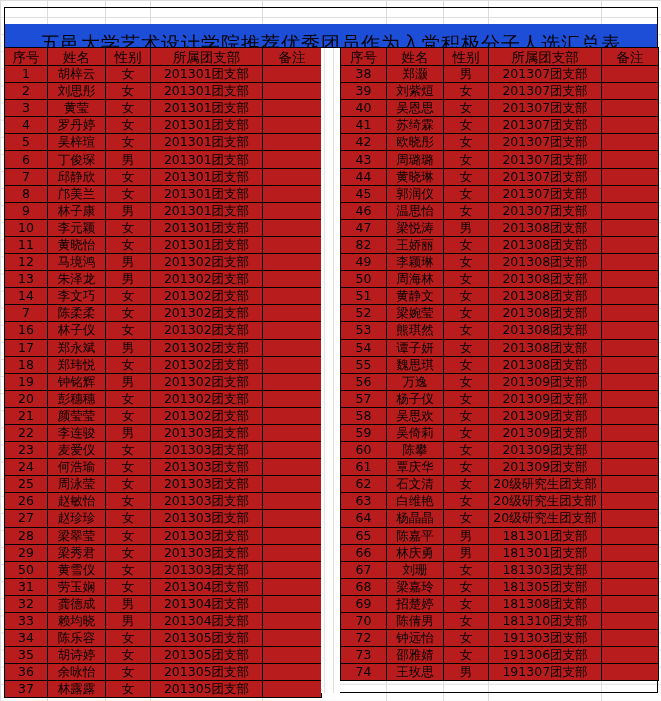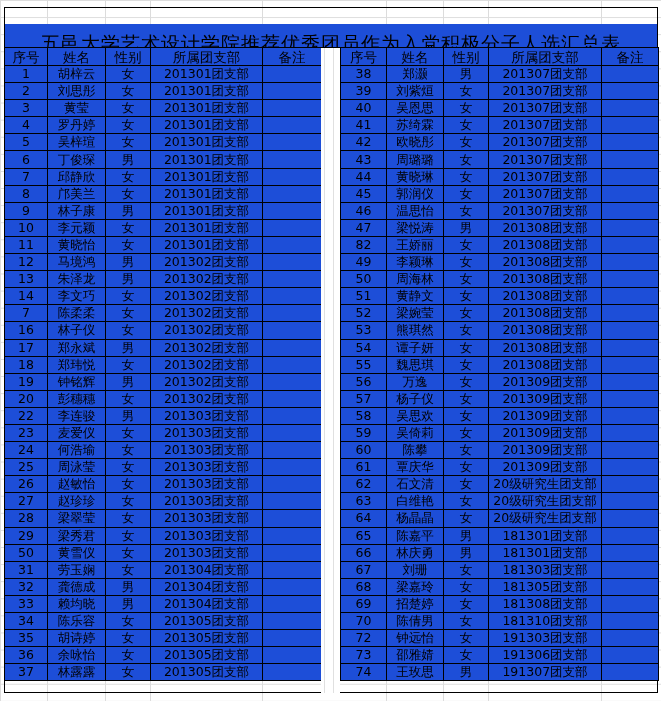--- a/index.html
+++ b/index.html
@@ -24,21 +24,21 @@
   }
   .title {
     position: absolute; left: 0; top: 16px; width: 100%; height: 40px;
     background: #1d4ed8;
     display: flex; align-items: center; justify-content: center;
     font-size: 19px; letter-spacing: 1px;
     border-bottom: 1px solid #000; box-sizing: border-box;
   }
   table.roster {
     position: absolute; border-collapse: collapse; table-layout: fixed;
-    background: #1d4ed8;
+    background: #b91c1c;
     font-size: 12.5px;
   }
   table.roster td, table.roster th {
     border: 1px solid #000; padding: 0; height: 16.1px; line-height: 16px;
     text-align: center; white-space: nowrap; overflow: hidden; font-weight: normal;
   }
   table.roster th { font-size: 13.5px; height: 17px; }
   .left-table { left: 4px; top: 47px; width: 317px; }
   .right-table { left: 340px; top: 47px; width: 318px; }
   .gap {
@@ -218,20 +218,27 @@
         <td></td>
       </tr>
       <tr>
         <td>20</td>
         <td>彭穗穗</td>
         <td>女</td>
         <td>201302团支部</td>
         <td></td>
       </tr>
       <tr>
+        <td>21</td>
+        <td>颜莹莹</td>
+        <td>女</td>
+        <td>201302团支部</td>
+        <td></td>
+      </tr>
+      <tr>
         <td>22</td>
         <td>李连骏</td>
         <td>男</td>
         <td>201303团支部</td>
         <td></td>
       </tr>
       <tr>
         <td>23</td>
         <td>麦爱仪</td>
         <td>女</td>

